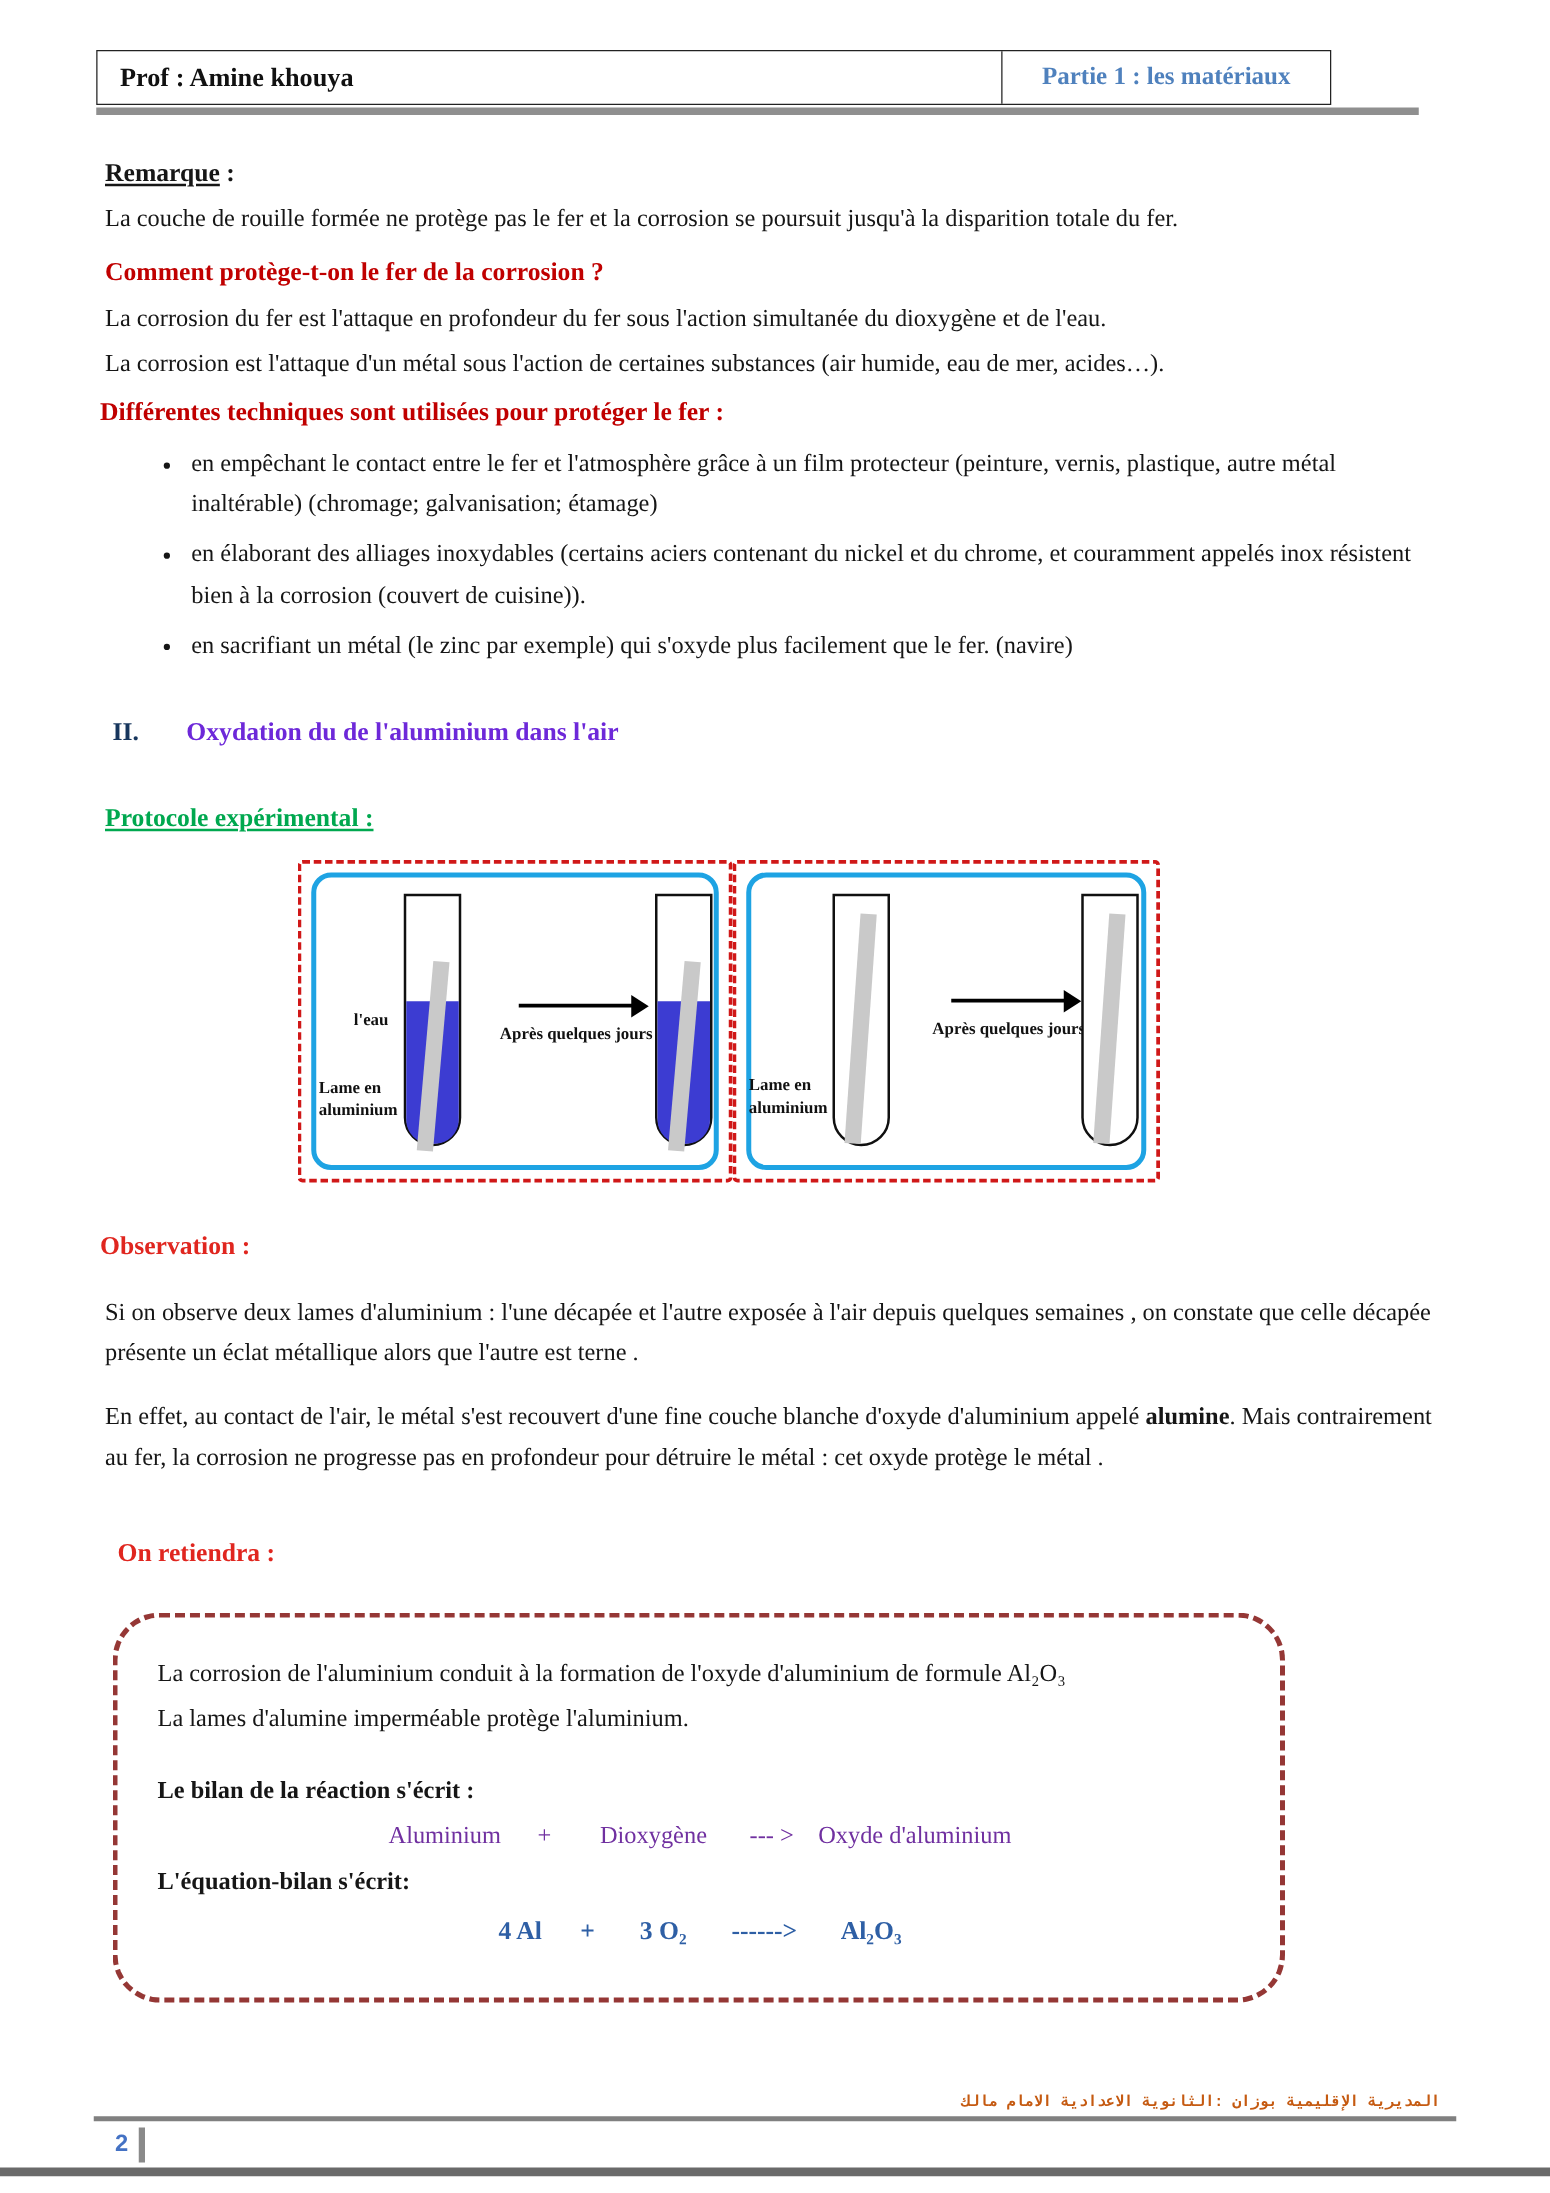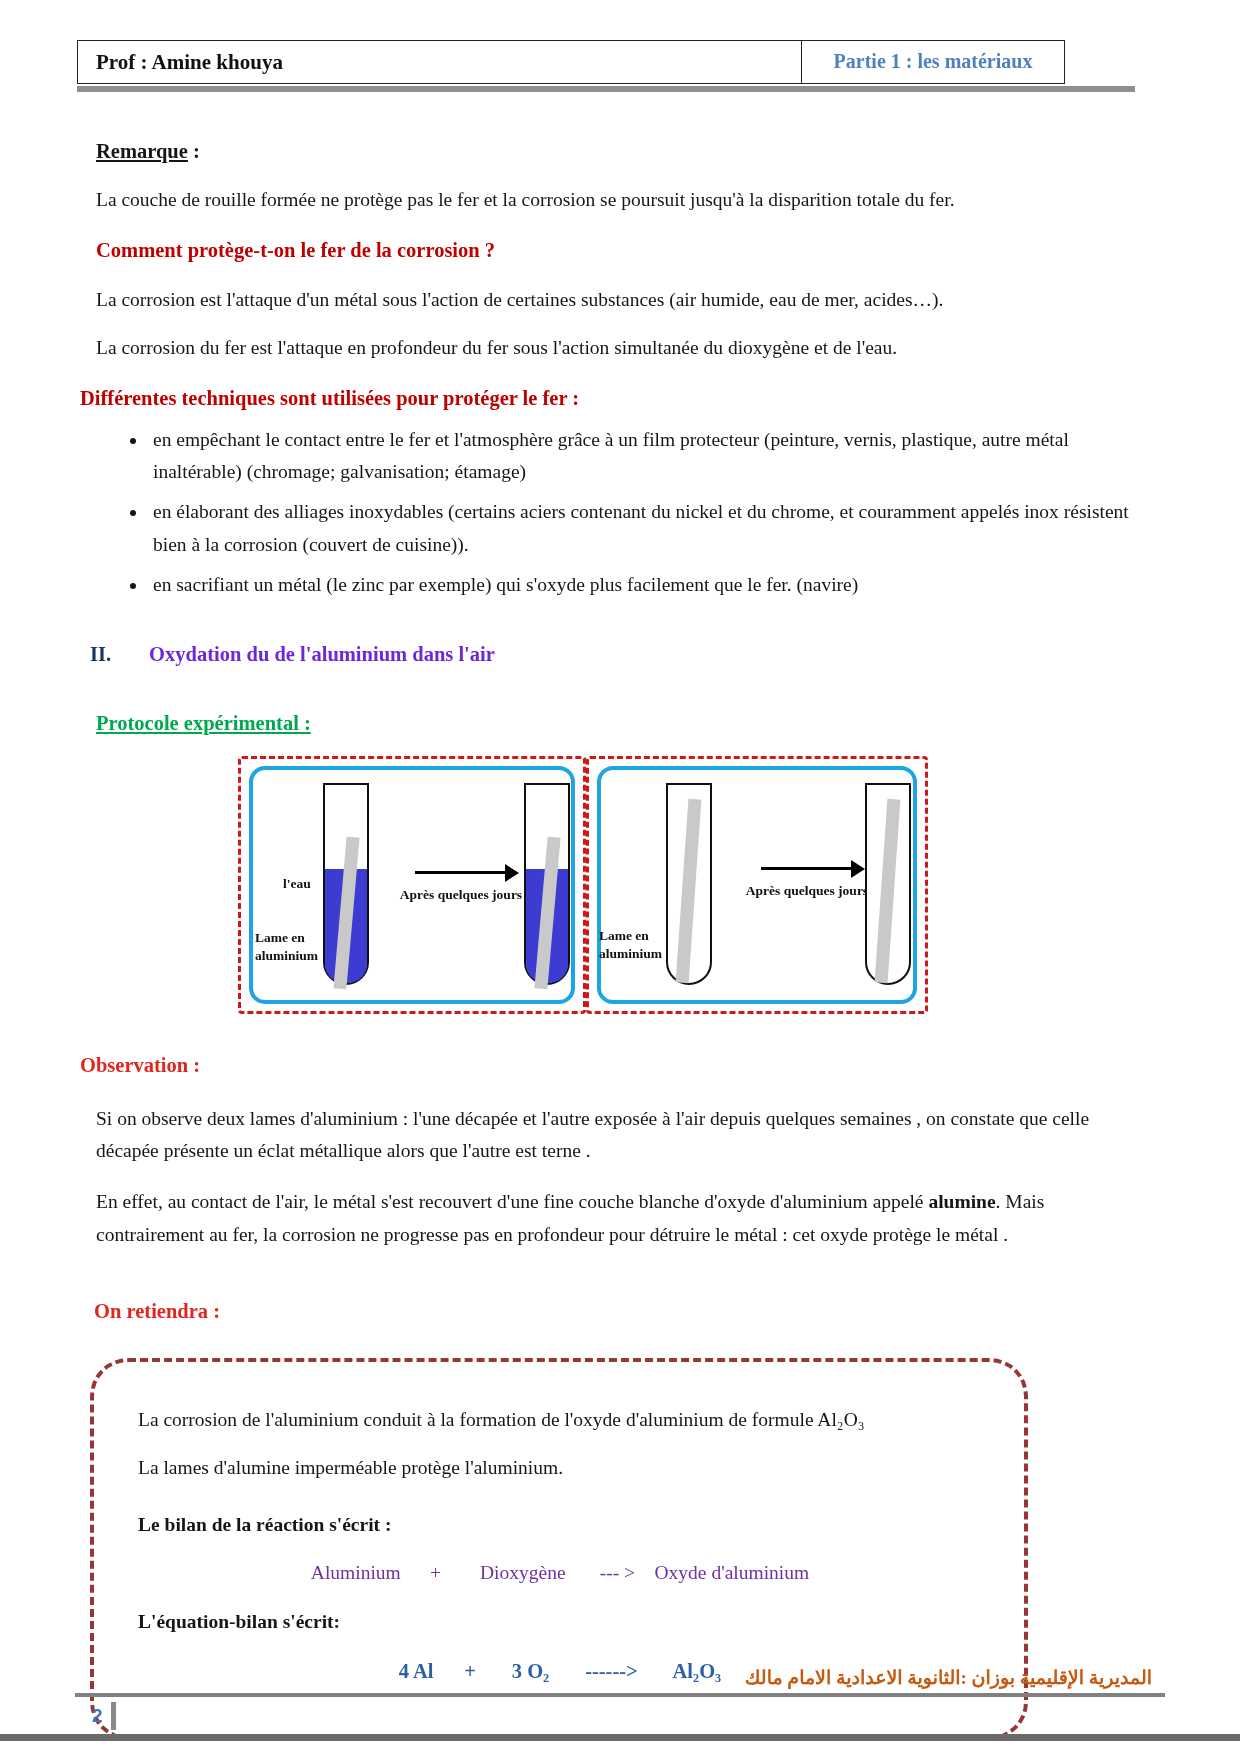--- a/index.html
+++ b/index.html
@@ -18,21 +18,21 @@
     border-right: 1.7px solid #222;
   }
   .header-cell-right {
     width: 262px; padding: 9px 8px 8px; text-align: center; font-weight: bold;
     font-size: 20px; color: #4f81bd;
   }
   .header-rule { width: 1058px; height: 6px; background: #8f8f8f; margin-top: 2px; }
 
   
   .content { padding: 26px 85px 0 80px; font-size: 19.5px; line-height: 1.68; }
-  .content p { margin: 16px; }
+  .content p { margin: 4px; }
   .b { font-weight: bold; }
   .u { text-decoration: underline; }
 
   .remarque-title { font-size: 20.5px; }
   .remarque-text { margin-bottom: 8px !important; }
 
   .green-heading {
     color: #00a84f; font-weight: bold; font-size: 20.5px;
     margin: 6px 0 16px 100px !important;
   }
@@ -101,21 +101,21 @@
   .eq-label { font-weight: bold; }
   .eq-blue {
     color: #2e5fa5; font-weight: bold; text-align: center; white-space: pre-wrap;
     font-size: 20.5px; margin-top: 6px !important;
   }
 
   
   .footer { position: absolute; left: 0; right: 0; bottom: 13px; }
   .footer-arabic {
     direction: rtl; text-align: right; padding: 0 88px 4px 0;
-    font-family: Liberation Serif, serif; font-weight: bold; font-size: 19px; color: #c55a11;
+    font-family: Liberation Mono, monospace; font-weight: bold; font-size: 12px; color: #c55a11;
   }
   .footer-rule { margin: 0 75px; height: 4px; background: #808080; }
   .footer-page { display: flex; align-items: center; gap: 8px; margin: 5px 0 4px 92px; height: 28px; }
   .page-num { color: #4472c4; font-weight: bold; font-size: 19px; font-family: "Liberation Sans", sans-serif; }
   .page-bar { width: 5px; height: 28px; background: #8a8a8a; display: inline-block; }
   .bottom-bar { width: 100%; height: 7px; background: #6a6a6a; }
 </style>
 </head>
 <body>
 
@@ -129,22 +129,22 @@
     <div class="header-rule"></div>
   </div>
 
   <div class="content">
 
     <p class="remarque-title"><span class="b u">Remarque</span><span class="b"> :</span></p>
     <p class="remarque-text">La couche de rouille formée ne protège pas le fer et la corrosion se poursuit jusqu'à la disparition totale du fer.</p>
 
 
     <p class="darkred-heading">Comment protège-t-on le fer de la corrosion ?</p>
+    <p>La corrosion du fer est l'attaque en profondeur du fer sous l'action simultanée du dioxygène et de l'eau.</p>
     <p>La corrosion est l'attaque d'un métal sous l'action de certaines substances (air humide, eau de mer, acides…).</p>
-    <p>La corrosion du fer est l'attaque en profondeur du fer sous l'action simultanée du dioxygène et de l'eau.</p>
 
     <p class="techniques-heading">Différentes techniques sont utilisées pour protéger le fer :</p>
     <ul class="bullets">
       <li>en empêchant le contact entre le fer et l'atmosphère grâce à un film protecteur (peinture, vernis, plastique, autre métal inaltérable) (chromage; galvanisation; étamage)</li>
       <li>en élaborant des alliages inoxydables (certains aciers contenant du nickel et du chrome, et couramment appelés inox résistent bien à la corrosion (couvert de cuisine)).</li>
       <li>en sacrifiant un métal (le zinc par exemple) qui s'oxyde plus facilement que le fer. (navire)</li>
     </ul>
 
     <p class="section2"><span class="numeral">II.</span><span class="s2title">Oxydation du de l'aluminium  dans l'air</span></p>
 

